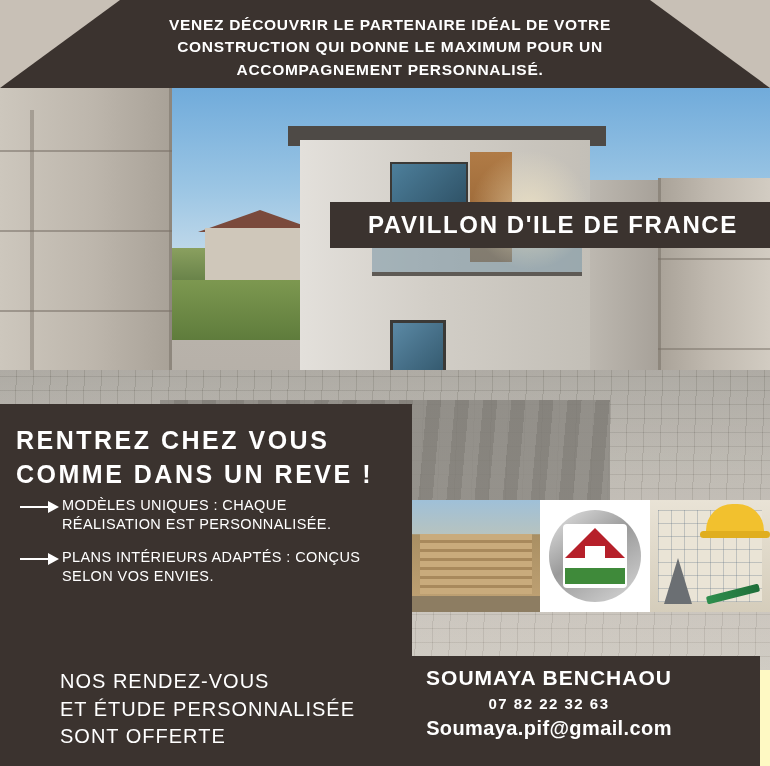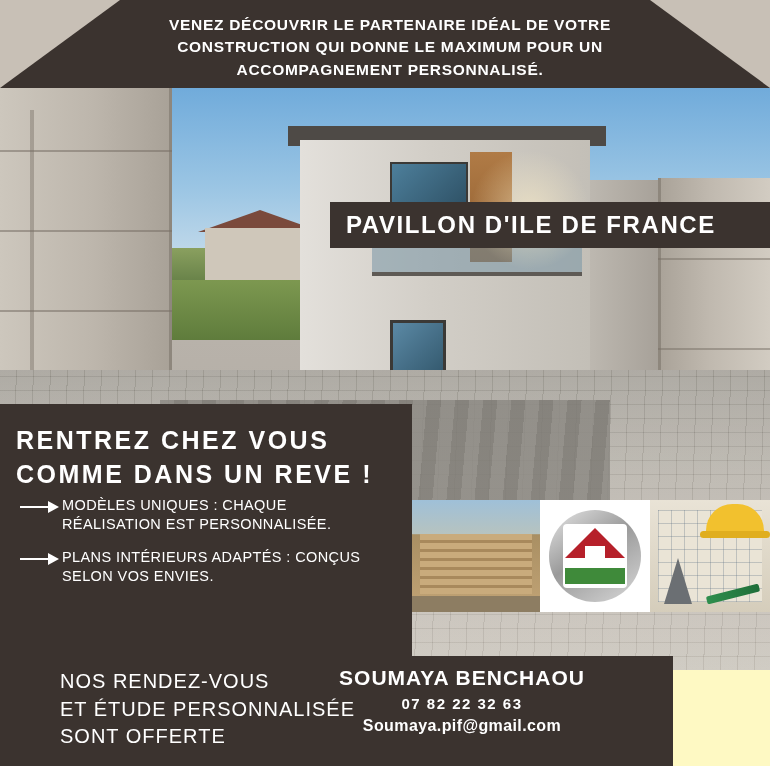--- a/index.html
+++ b/index.html
@@ -182,22 +182,23 @@
     width: 440px; height: 46px;
     background: #3b332f;
     display: flex; align-items: center;
     z-index: 7;
   }
   .title-bar-text {
     color: #ffffff;
     font-size: 24px;
     font-weight: bold;
     letter-spacing: 1.6px;
-    padding-left: 16px;
+    padding-left: 5px;
     white-space: nowrap;
+    margin-left: 33px;
   }
 
   
   .panel {
     position: absolute;
     left: 0; top: 404px;
     width: 412px; height: 252px;
     background: #3b332f;
     z-index: 8;
   }
@@ -345,21 +346,21 @@
     position: absolute; right: 10px; bottom: 14px; width: 54px; height: 8px;
     background: linear-gradient(to right, #2f8f4e, #1f6e39);
     transform: rotate(-14deg);
     border-radius: 2px;
   }
 
   
   .footer {
     position: absolute;
     left: 0; bottom: 0;
-    width: 673px; height: 110px;
+    width: 760px; height: 110px;
     background: #3b332f;
     z-index: 9;
   }
   .footer-left {
     position: absolute;
     left: 60px; top: 12px;
     color: #ffffff;
     font-size: 20px;
     letter-spacing: 1px;
     line-height: 1.38;
@@ -382,21 +383,21 @@
   }
   .footer-phone {
     color: #ffffff;
     font-size: 15px;
     font-weight: bold;
     letter-spacing: 1.5px;
     margin-bottom: 5px;
   }
   .footer-email {
     color: #ffffff;
-    font-size: 16px;
+    font-size: 20px;
     font-weight: bold;
     letter-spacing: 0.4px;
   }
 </style>
 </head>
 <body>
 
 <div class="poster">
 
   <div class="photo">

